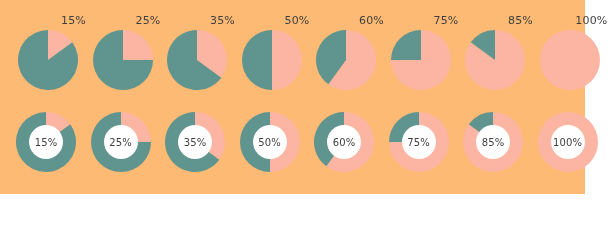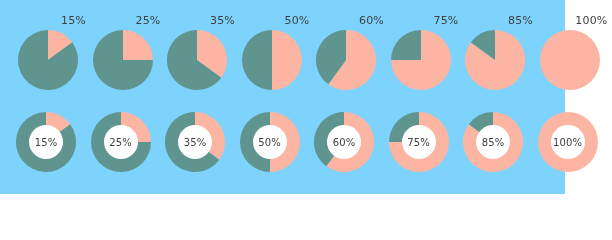--- a/index.html
+++ b/index.html
@@ -10,21 +10,22 @@
     width: 612px;
     height: 194px;
     background: #ffffff;
     font-family: "DejaVu Sans", sans-serif;
     overflow: hidden;
   }
   #stage {
     position: relative;
     width: 565px;
     height: 194px;
-    background: #7dd3fc;
+    background: #fdba74;
+    padding-left: 20px;
   }
   .row {
     position: absolute;
     left: 0;
     width: 612px;
   }
   #pie-row { top: 0; height: 100px; }
   #donut-row { top: 100px; height: 94px; }
 
   .chart-cell {

